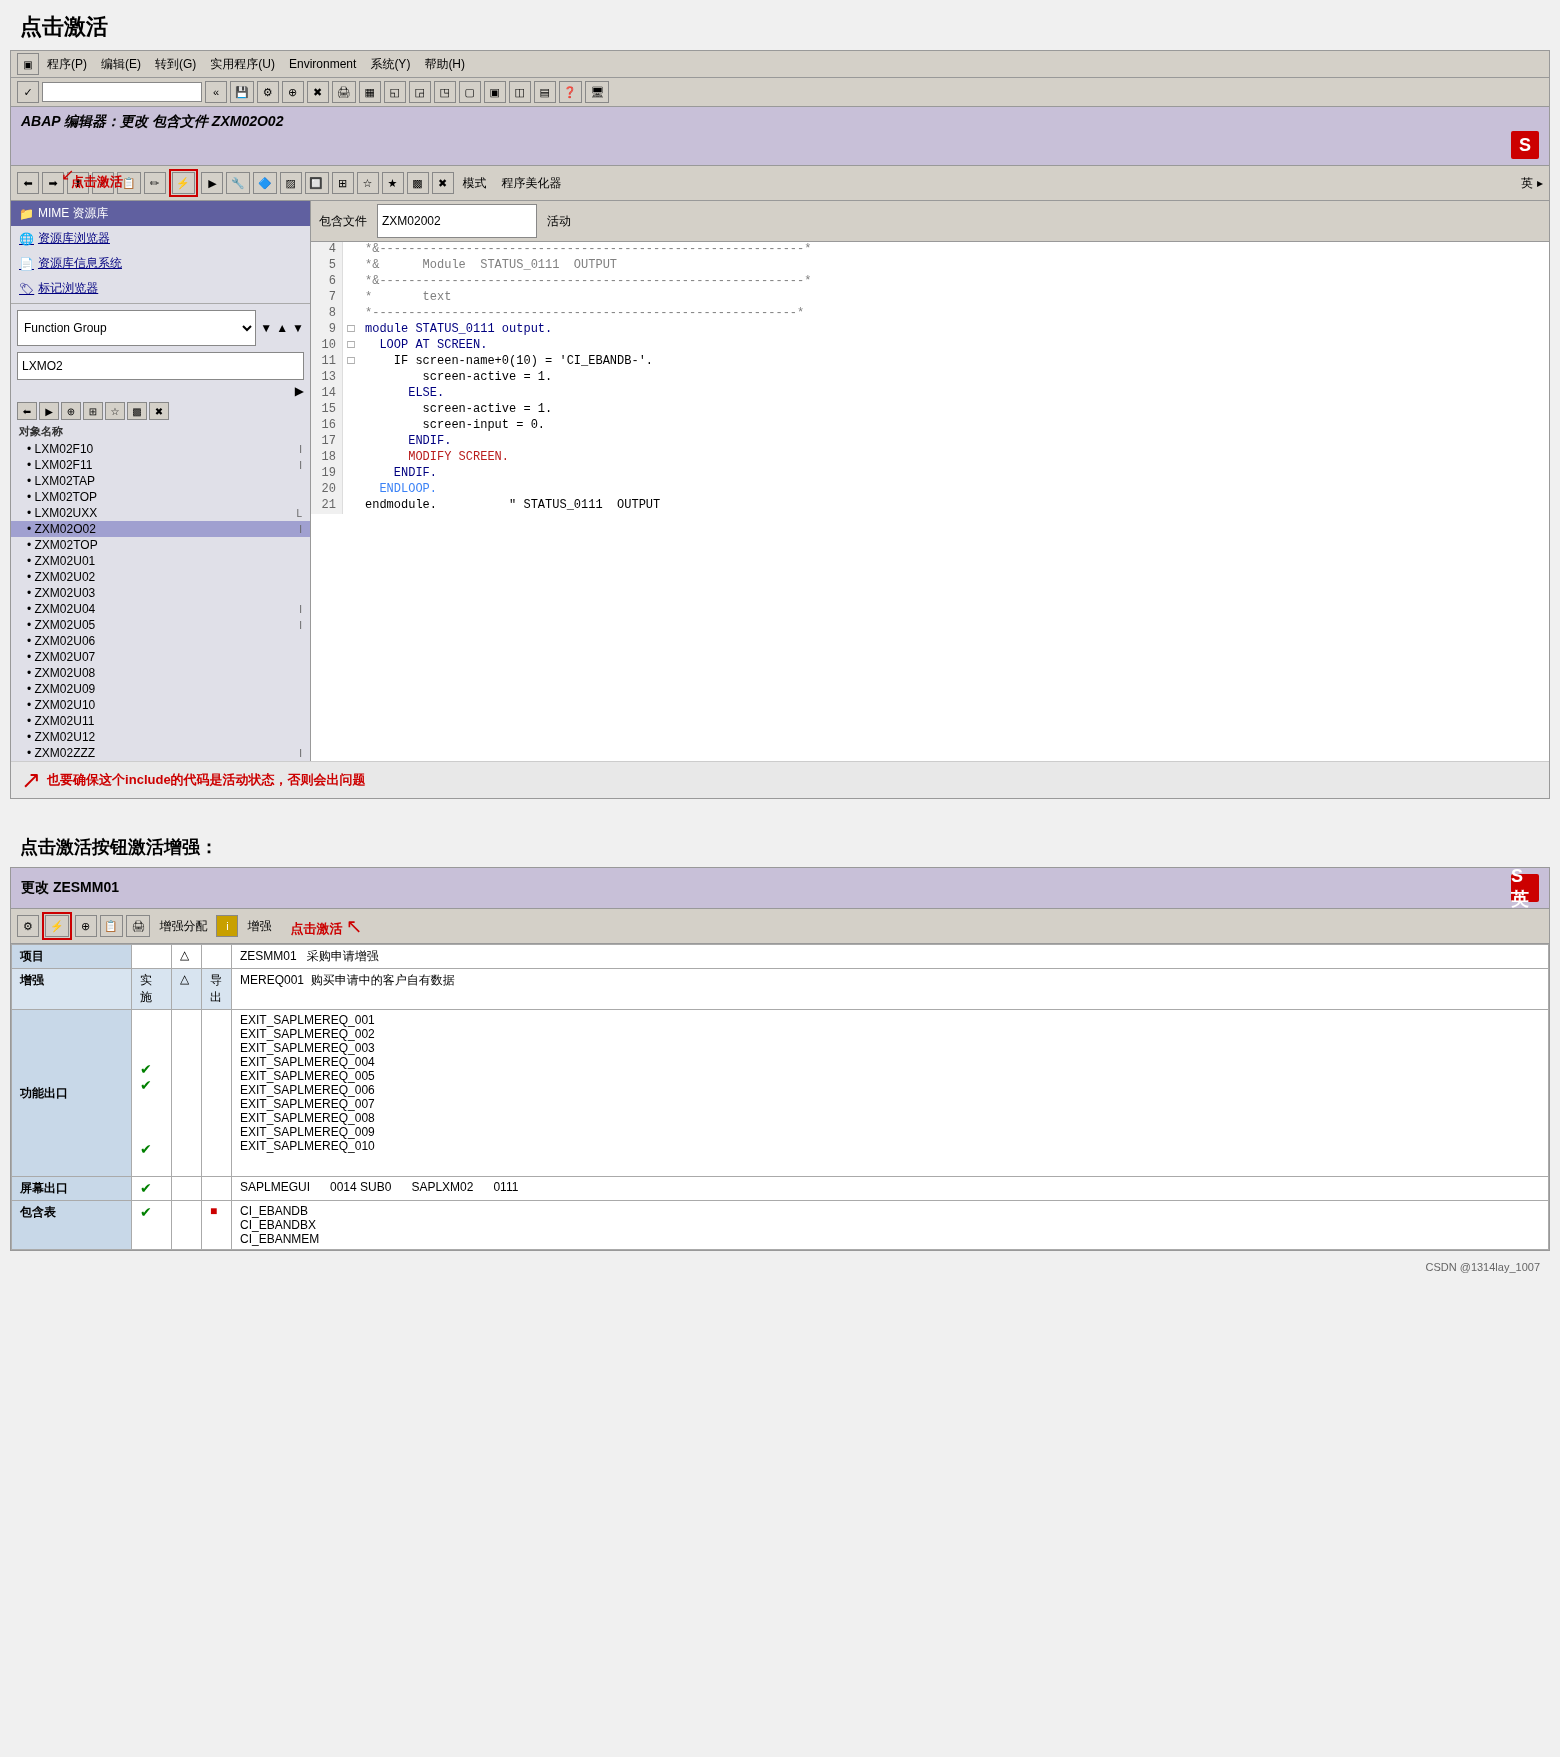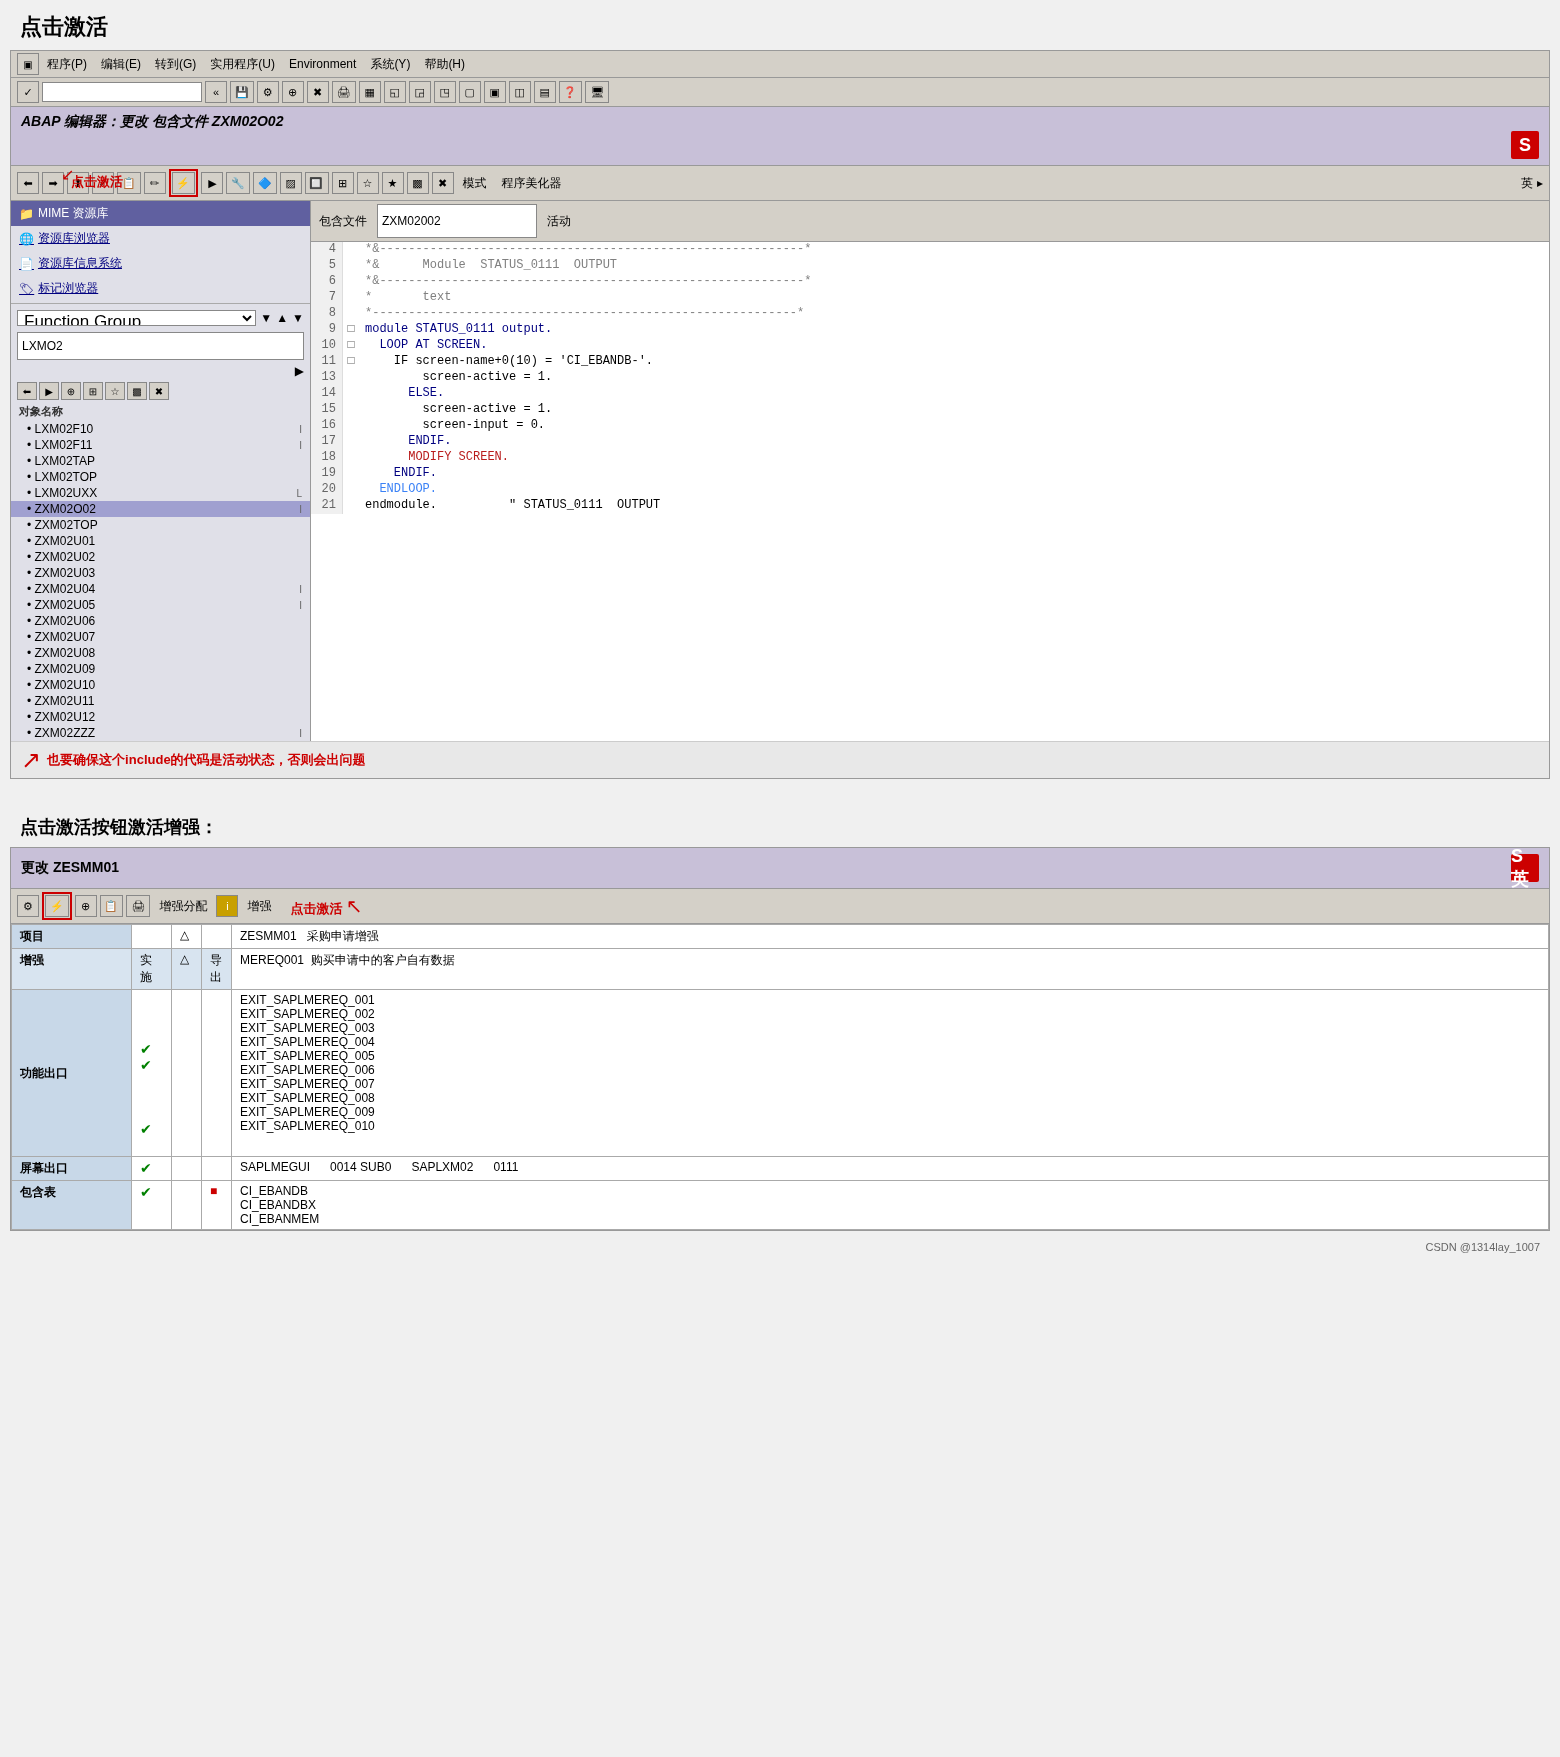--- a/index.html
+++ b/index.html
@@ -152,22 +152,22 @@
 
     .dropdown-row {
       padding: 4px 6px;
       display: flex;
       align-items: center;
       gap: 4px;
     }
     .dropdown-select {
       border: 1px solid #888;
       background: #fff;
-      font-size: 17px;
-      height: 16px;
+      font-size: 12px;
+      height: 36px;
       padding: 0 2px;
       flex: 1;
     }
 
     .search-input {
       margin: 2px 6px;
       border: 1px solid #888;
       background: #fff;
       font-size: 12px;
       height: 28px;

